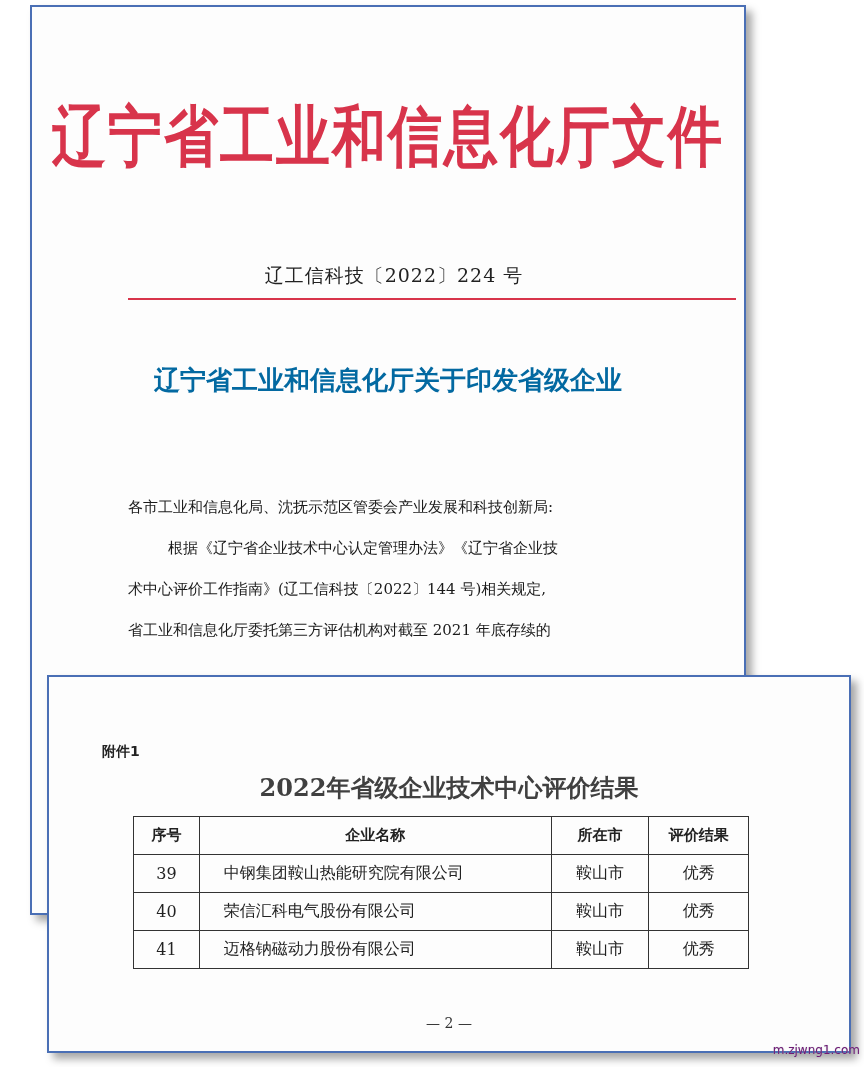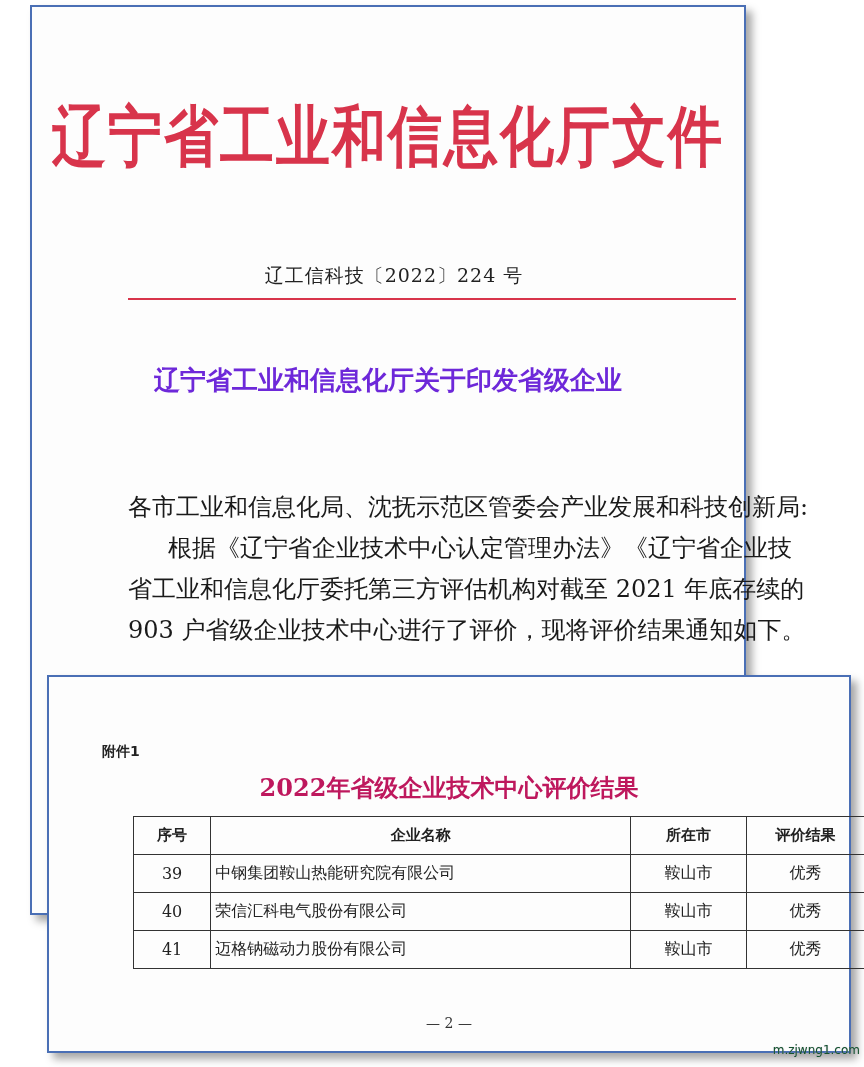--- a/index.html
+++ b/index.html
@@ -24,77 +24,77 @@
   }
   .doc-number {
     position: absolute; left: 0; right: 0; top: 256px;
     text-align: center; font-size: 19px; letter-spacing: 1px; color: #222; padding-left: 12px;
   }
   .red-rule {
     position: absolute; left: 96px; width: 608px; top: 291px; height: 2px; background: #d8344b;
   }
   .notice-title {
     position: absolute; left: 0; right: 0; top: 350px;
-    text-align: center; font-size: 26px; font-weight: bold; line-height: 46px; color: #6d28d9;
+    text-align: center; font-size: 26px; font-weight: bold; line-height: 46px; color: #0369a1;
   }
   .body-text {
     position: absolute; left: 96px; width: 640px; top: 480px;
-    font-size: 24px; line-height: 41px; color: #1a1a1a;
+    font-size: 15px; line-height: 41px; color: #1a1a1a;
   }
   .body-text p { white-space: nowrap; }
-  .body-text .indent { padding-left: 40px; text-align: right; }
+  .body-text .indent { padding-left: 40px; }
 
   .annex-label {
     position: absolute; left: 53px; top: 66px;
     font-family: "DejaVu Sans", "Liberation Sans", sans-serif;
     font-size: 14px; font-weight: bold; color: #222;
   }
   .table-title {
     position: absolute; left: 0; right: 0; top: 95px;
-    text-align: center; font-size: 24px; font-weight: bold; color: #be185d;
+    text-align: center; font-size: 24px; font-weight: bold; color: #404040;
   }
   table.results {
-    position: absolute; left: 84px; top: 139px; width: 732px;
+    position: absolute; left: 84px; top: 139px; width: 616px;
     border-collapse: collapse;
   }
   table.results th, table.results td {
     border: 1.5px solid #333; height: 38px; font-size: 16px; color: #222;
     text-align: center; padding: 0 4px;
   }
   table.results th {
     font-family: "DejaVu Sans", "Liberation Sans", sans-serif; font-weight: bold; font-size: 15px;
   }
-  table.results td.name { text-align: left; padding-left: 4px; }
+  table.results td.name { text-align: left; padding-left: 24px; }
   .col-no { width: 68px; } .col-name { width: 370px; } .col-city { width: 102px; } .col-result { width: 104px; }
 
   .page-num {
     position: absolute; left: 0; right: 0; top: 338px;
     text-align: center; font-size: 14px; color: #333;
   }
   .watermark {
     position: absolute; right: 4px; top: 1043px;
     font-family: "DejaVu Sans", "Liberation Sans", sans-serif;
-    font-size: 12px; color: #14532d; text-shadow: 0 0 1px #aab;
+    font-size: 12px; color: #701a75; text-shadow: 0 0 1px #aab;
   }
 </style>
 </head>
 <body>
 
 <div class="page page-back">
   <div class="red-header">辽宁省工业和信息化厅文件</div>
   <div class="doc-number">辽工信科技〔2022〕224 号</div>
   <div class="red-rule"></div>
   <div class="notice-title">
     <div>辽宁省工业和信息化厅关于印发省级企业</div>
   </div>
   <div class="body-text">
     <p>各市工业和信息化局、沈抚示范区管委会产业发展和科技创新局:</p>
     <p class="indent">根据《辽宁省企业技术中心认定管理办法》《辽宁省企业技</p>
+    <p>术中心评价工作指南》(辽工信科技〔2022〕144 号)相关规定,</p>
     <p>省工业和信息化厅委托第三方评估机构对截至 2021 年底存续的</p>
-    <p>903 户省级企业技术中心进行了评价，现将评价结果通知如下。</p>
   </div>
 </div>
 
 <div class="page page-front">
   <div class="annex-label">附件1</div>
   <div class="table-title">2022年省级企业技术中心评价结果</div>
   <table class="results">
     <thead>
       <tr>
         <th class="col-no">序号</th>

